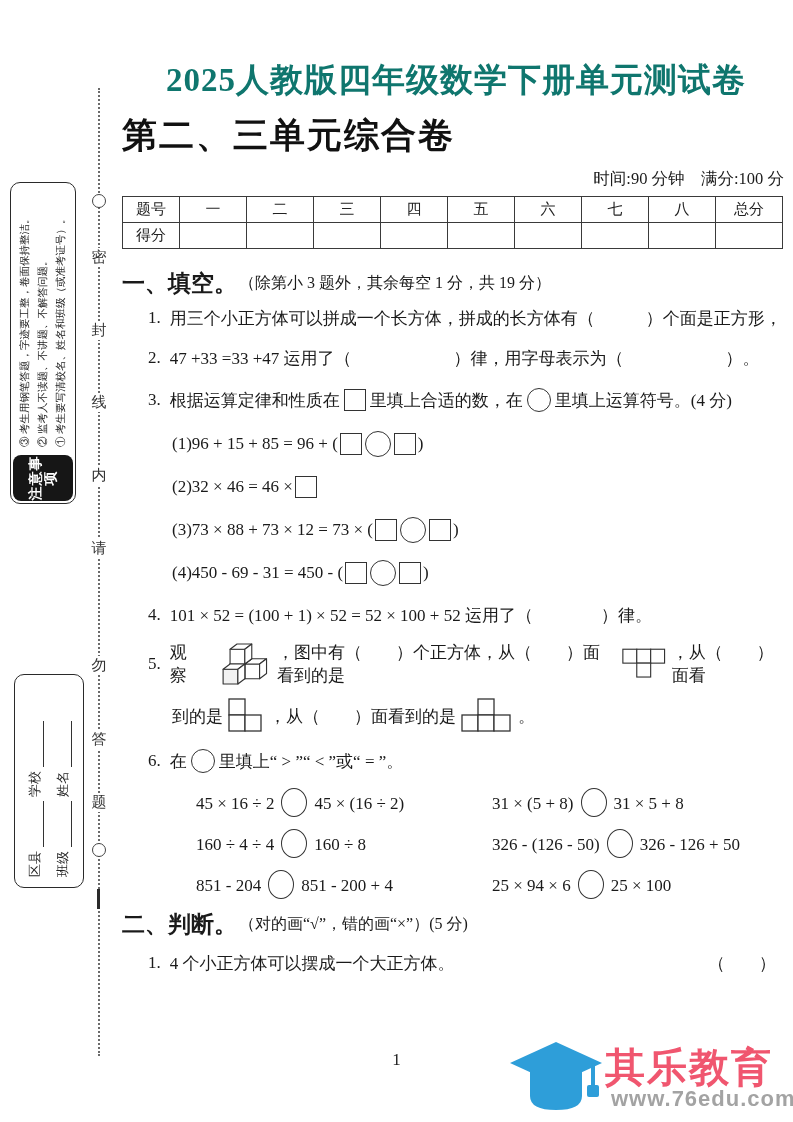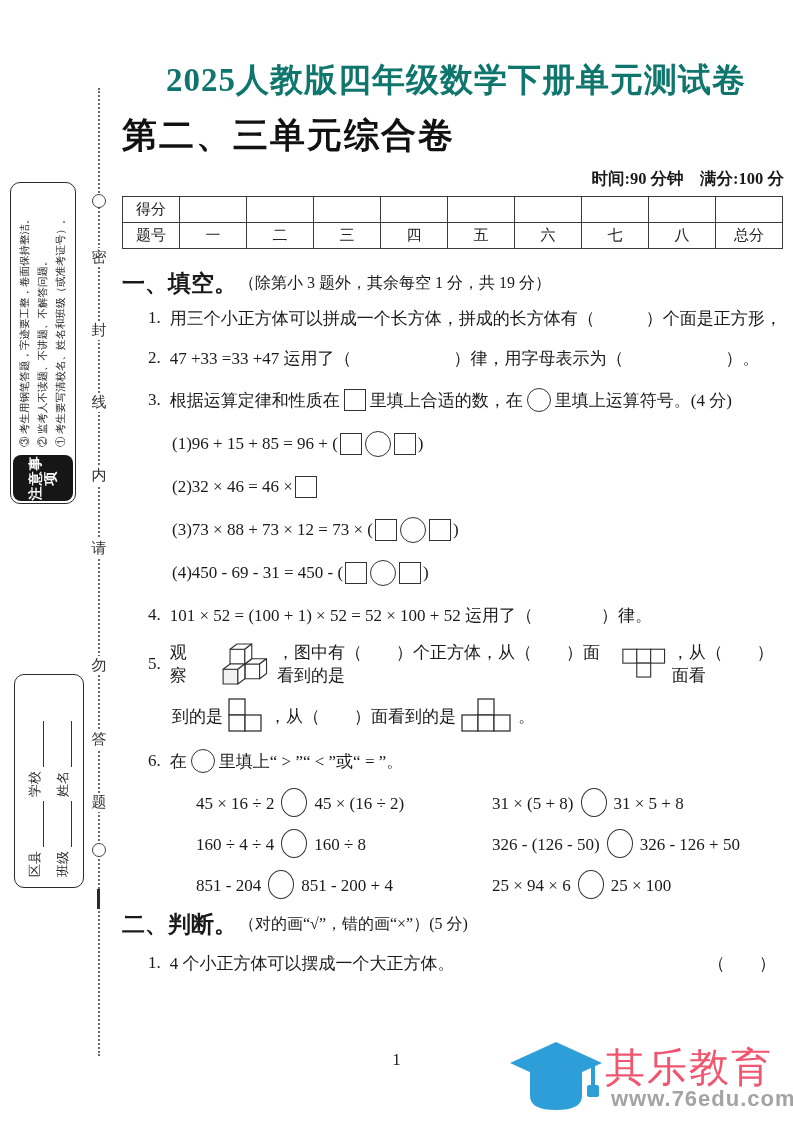--- a/index.html
+++ b/index.html
@@ -32,21 +32,21 @@
   .info-row{display:flex;align-items:flex-end;font-size:13px;color:#222;}
   .blank-line{display:inline-block;width:46px;border-bottom:1.2px solid #333;height:12px;
               margin:0 4px;}
 
   
   .doc-title{position:absolute;left:122px;top:58px;width:668px;text-align:center;
              font-size:33px;font-weight:700;letter-spacing:1px;color:#0f766e;}
   .doc-subtitle{position:absolute;left:122px;top:112px;width:668px;text-align:left;
              font-size:35px;font-weight:700;letter-spacing:2px;color:#111;}
   .time-info{position:absolute;left:122px;top:168px;width:662px;text-align:right;
-             font-size:16.5px;font-weight:700;color:#1a1a1a;}
+             font-size:16.5px;font-weight:400;color:#1a1a1a;}
 
   
   .score-table{position:absolute;left:122px;top:196px;border-collapse:collapse;}
   .score-table td{border:1.7px solid #3a3a3a;height:25px;text-align:center;
                   font-size:15px;color:#222;padding:0;}
   .score-table .c0{width:56px;}
   .score-table .c{width:66px;}
 
   
   .content{position:absolute;left:122px;top:268px;width:668px;font-size:17px;color:#1a1a1a;}
@@ -69,21 +69,21 @@
   .q6col1{width:296px;}
   .shape-fig{margin:0 5px;}
   .ans-paren{margin-left:auto;margin-right:14px;}
 
   
   .page-num{position:absolute;left:0;top:1050px;width:793px;text-align:center;
             font-size:17px;color:#222;}
   .brand{position:absolute;left:505px;top:1036px;width:288px;height:86px;}
   .brand-cap{position:absolute;left:3px;top:4px;}
   .brand-name{position:absolute;left:100px;top:4px;font-family:"Liberation Sans",sans-serif;
-              font-size:40px;font-weight:400;letter-spacing:2px;color:#f0566f;}
+              font-size:40px;font-weight:700;letter-spacing:2px;color:#f0566f;}
   .brand-url{position:absolute;left:106px;top:50px;font-family:"Liberation Sans",sans-serif;
              font-size:22px;font-weight:700;letter-spacing:1px;color:#a3a3a3;}
 </style>
 </head>
 <body>
 
 <div class="seal-line"></div>
 <div class="seal-circle" style="top:194px"></div>
 <div class="seal-circle" style="top:843px"></div>
 <div class="seal-dash"></div>
@@ -122,42 +122,42 @@
   </div>
 </div>
 
 <div class="doc-title">2025人教版四年级数学下册单元测试卷</div>
 <div class="doc-subtitle">第二、三单元综合卷</div>
 <div class="time-info">时间:90 分钟　满分:100 分</div>
 
 <table class="score-table">
   <tbody>
       <tr>
-    <td class="c0">得分</td>
-    <td class="c"></td>
-    <td class="c"></td>
-    <td class="c"></td>
-    <td class="c"></td>
-    <td class="c"></td>
-    <td class="c"></td>
-    <td class="c"></td>
-    <td class="c"></td>
-    <td class="c"></td>
-  </tr>
-  <tr>
     <td class="c0">题号</td>
     <td class="c">一</td>
     <td class="c">二</td>
     <td class="c">三</td>
     <td class="c">四</td>
     <td class="c">五</td>
     <td class="c">六</td>
     <td class="c">七</td>
     <td class="c">八</td>
     <td class="c">总分</td>
+  </tr>
+  <tr>
+    <td class="c0">得分</td>
+    <td class="c"></td>
+    <td class="c"></td>
+    <td class="c"></td>
+    <td class="c"></td>
+    <td class="c"></td>
+    <td class="c"></td>
+    <td class="c"></td>
+    <td class="c"></td>
+    <td class="c"></td>
   </tr>
 </tbody>
   </table>
 
 <div class="content">
 
   <div class="ln h30">
     <span class="sec-title">一、填空。</span>
     <span class="sec-note">（除第小 3 题外，其余每空 1 分，共 19 分）</span>
   </div>

